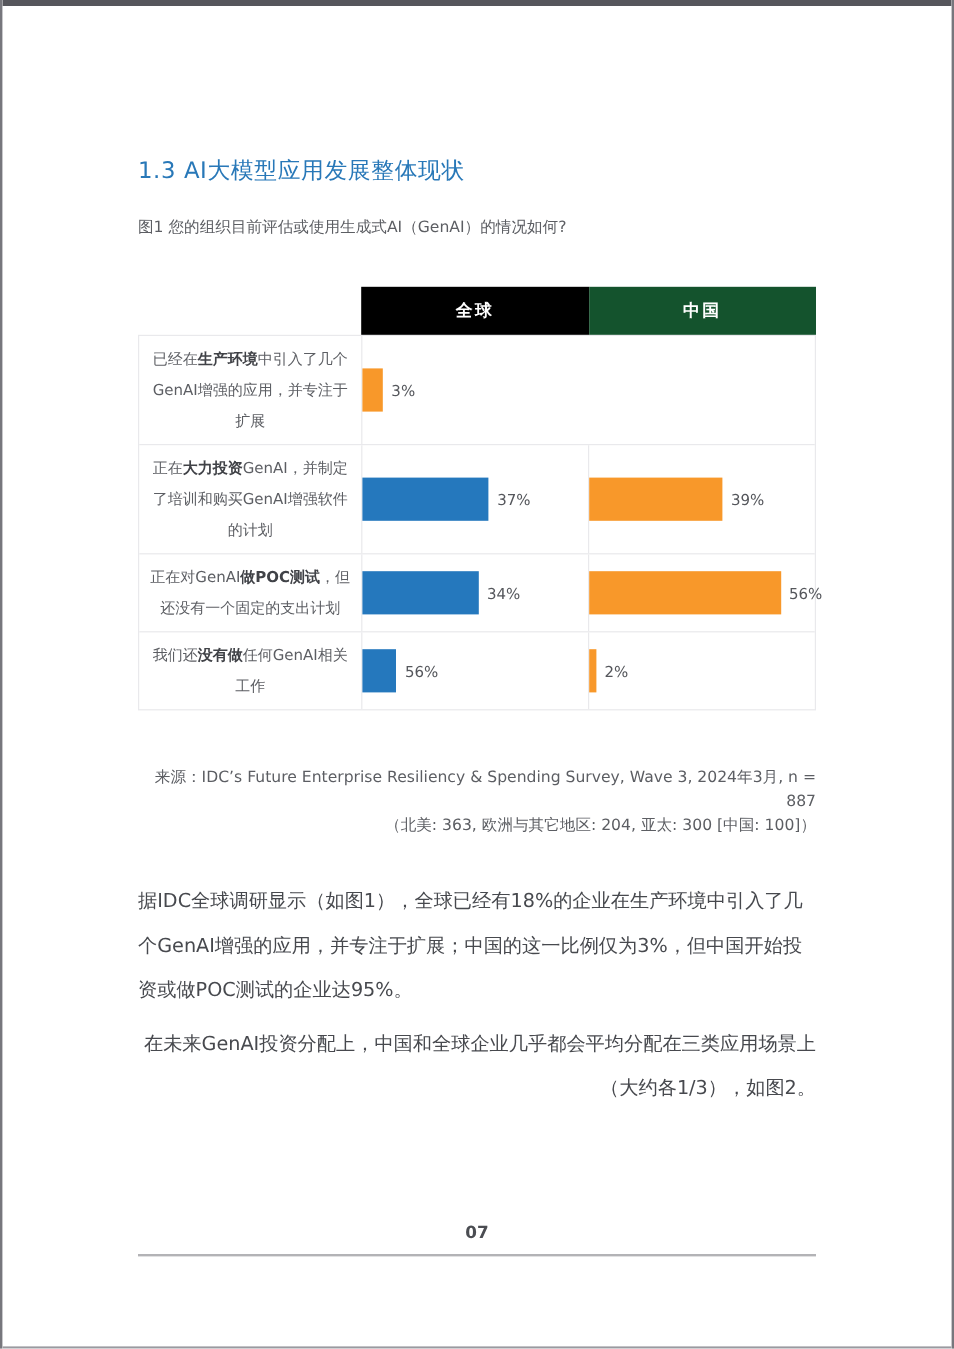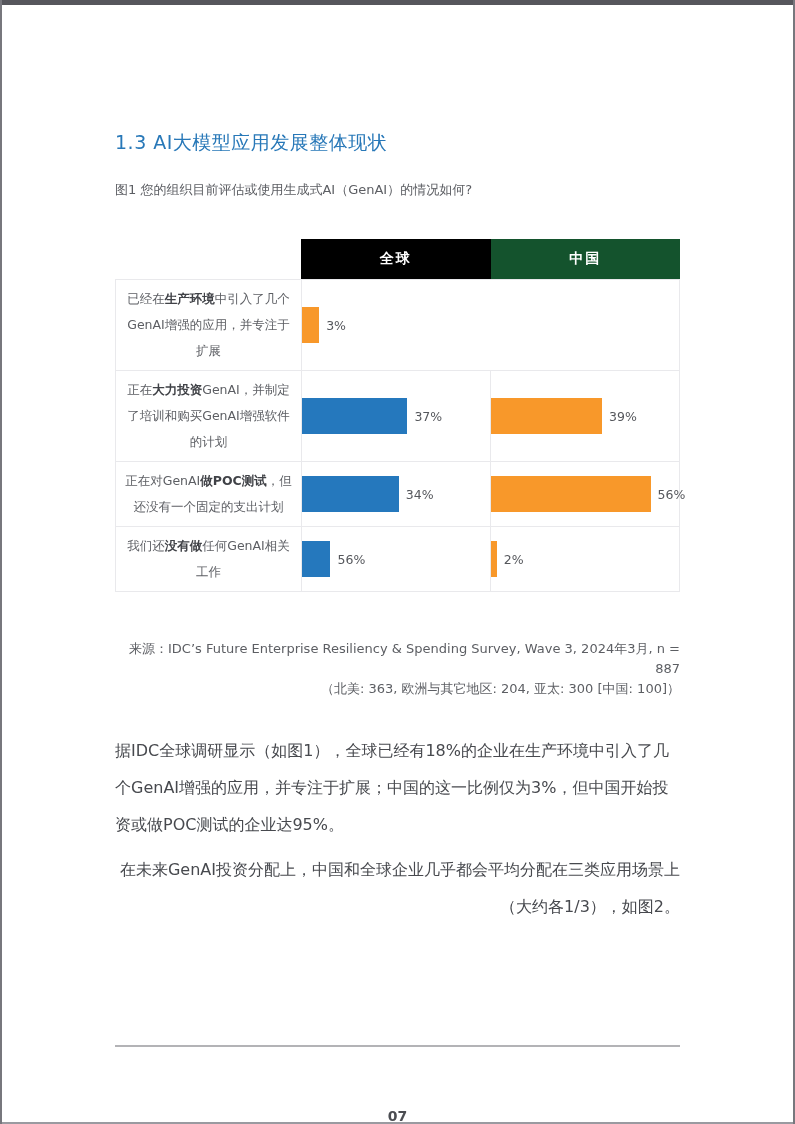--- a/index.html
+++ b/index.html
@@ -46,21 +46,21 @@
   .bar-china  { background:#f8982a; }
   .val { margin-left:7px; font-size:12.5px; color:#55575c; white-space:nowrap; }
 
   .source { margin-top:47px; text-align:right; font-size:13px; line-height:20px; color:#5c5e63; }
 
   .p2 { margin-top:33px; }
   .p3 { margin-top:8px;text-align:right; }
 
   .footer-line { position:absolute; left:113px; right:113px; top:1045px; border-top:2px solid #b3b3b6; }
   .page-number {
-    position:absolute; top:1108px; left:0; right:0; text-align:center;
+    position:absolute; top:1020px; left:0; right:0; text-align:center;
     font-size:14px; font-weight:bold; color:#4b4d52;
   }
 </style>
 </head>
 <body>
 
 <div class="page">
   <div class="top-bar"></div>
 
   <div class="content">

